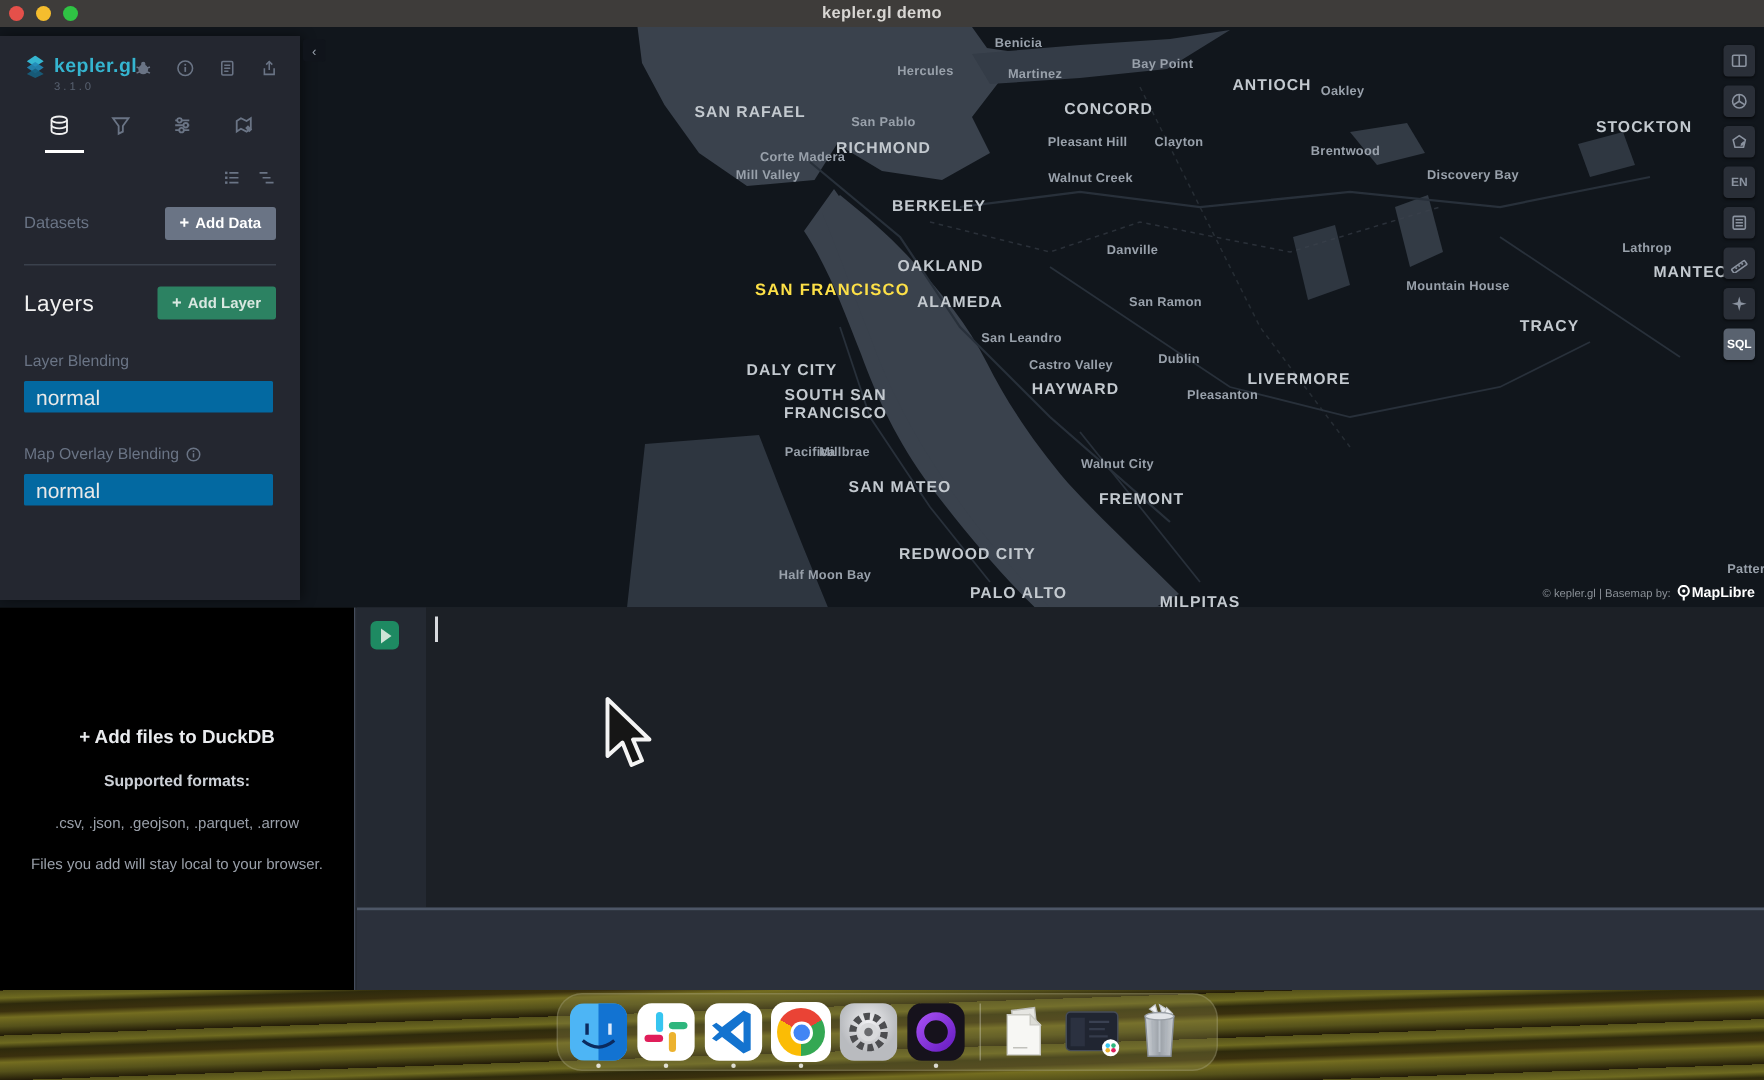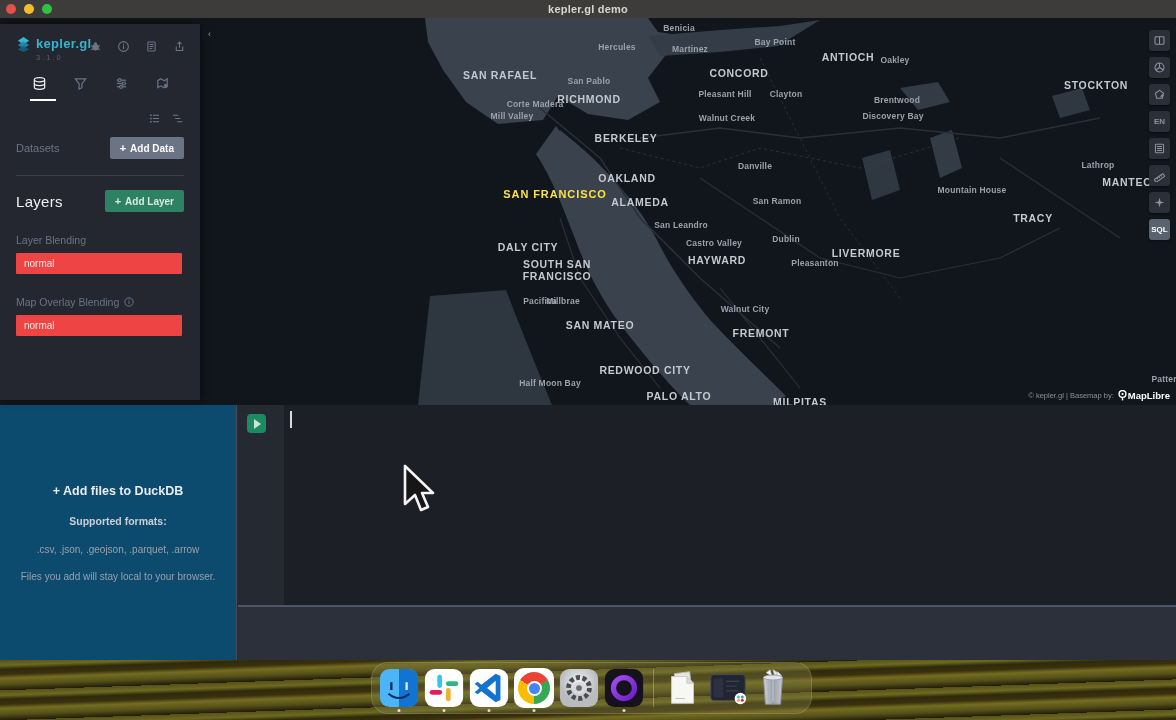--- a/index.html
+++ b/index.html
@@ -68,26 +68,26 @@
   .btn { border:none; border-radius:2px; font-size:10px; font-weight:bold; color:#fff; cursor:pointer;
     padding:5px 10px; display:inline-flex; align-items:center; gap:4px; font-family:inherit; }
   .btn .plus { font-size:11px; font-weight:bold; }
   .btn-adddata { background:#6a7485; }
   .btn-addlayer { background:#2c8262; color:#d9e8e1; }
   .sb-divider { height:1px; background:#3a414c; margin:16px 0 14px 0; }
   .layers-row { display:flex; align-items:center; justify-content:space-between; }
   .layers-heading { color:#f0f0f0; font-size:15px; font-weight:500; letter-spacing:.3px; }
   .field-label { color:#6a7485; font-size:10.5px; margin-top:22px; display:flex; align-items:center; gap:5px; }
   .field-label svg { width:10px; height:10px; }
-  .select { margin-top:7px; width:166px; height:21px; background:#ef4444; color:#e8e8e8;
-    font-size:10px; display:flex; align-items:center; padding-left:8px; border-radius:1px; cursor:pointer; }
+  .select { margin-top:7px; width:166px; height:21px; background:#0369a1; color:#e8e8e8;
+    font-size:14px; display:flex; align-items:center; padding-left:8px; border-radius:1px; cursor:pointer; }
 
   
   .sql-panel { position:absolute; left:0; top:387px; width:1176px; height:255px; background:#262b33; }
-  .sql-left { position:absolute; left:0; top:0; width:237px; height:255px; background:#0c4a6e;
+  .sql-left { position:absolute; left:0; top:0; width:237px; height:255px; background:#000000;
     border-right:1px solid #454d5c; display:flex; flex-direction:column; align-items:center;
     justify-content:center; text-align:center; padding:0 14px; }
   .duck-title { color:#e9ebee; font-size:12.5px; font-weight:bold; }
   .duck-sub { color:#ccd0d6; font-size:10.5px; font-weight:bold; margin-top:17px; }
   .duck-formats { color:#9aa0aa; font-size:10px; margin-top:17px; }
   .duck-note { color:#9aa0aa; font-size:10px; margin-top:16px; }
   .sql-editor { position:absolute; left:238px; top:0; width:938px; height:200px; background:#1c2026; }
   .sql-gutter { position:absolute; left:0; top:0; width:46px; height:200px; background:#242932; }
   .run-btn { position:absolute; left:9px; top:9px; width:19px; height:19px; background:#1e8a62;
     border-radius:4px; display:flex; align-items:center; justify-content:center; cursor:pointer; }
@@ -172,21 +172,21 @@
         <div class="map-label large" style="left: 500px; top: 57px;">SAN RAFAEL</div>
         <div class="map-label small" style="left: 589px; top: 64px;">San Pablo</div>
         <div class="map-label large" style="left: 1096px; top: 67px;">STOCKTON</div>
         <div class="map-label large" style="left: 589px; top: 81px;">RICHMOND</div>
         <div class="map-label small" style="left: 725px; top: 77px;">Pleasant Hill</div>
         <div class="map-label small" style="left: 786px; top: 77px;">Clayton</div>
         <div class="map-label small" style="left: 535px; top: 87px;">Corte Madera</div>
         <div class="map-label small" style="left: 897px; top: 83px;">Brentwood</div>
         <div class="map-label small" style="left: 512px; top: 99px;">Mill Valley</div>
         <div class="map-label small" style="left: 727px; top: 101px;">Walnut Creek</div>
-        <div class="map-label small" style="left: 893px; top: 99px;">Discovery Bay</div>
+        <div class="map-label small" style="left: 982px; top: 99px;">Discovery Bay</div>
         <div class="map-label large" style="left: 626px; top: 120px;">BERKELEY</div>
         <div class="map-label small" style="left: 755px; top: 149px;">Danville</div>
         <div class="map-label small" style="left: 1098px; top: 148px;">Lathrop</div>
         <div class="map-label large" style="left: 627px; top: 160px;">OAKLAND</div>
         <div class="map-label large" style="left: 1131px; top: 164px;">MANTECA</div>
         <div class="map-label xlarge" style="left: 555px; top: 176px;">SAN FRANCISCO</div>
         <div class="map-label small" style="left: 972px; top: 173px;">Mountain House</div>
         <div class="map-label large" style="left: 640px; top: 184px;">ALAMEDA</div>
         <div class="map-label small" style="left: 777px; top: 184px;">San Ramon</div>
         <div class="map-label large" style="left: 1033px; top: 200px;">TRACY</div>

